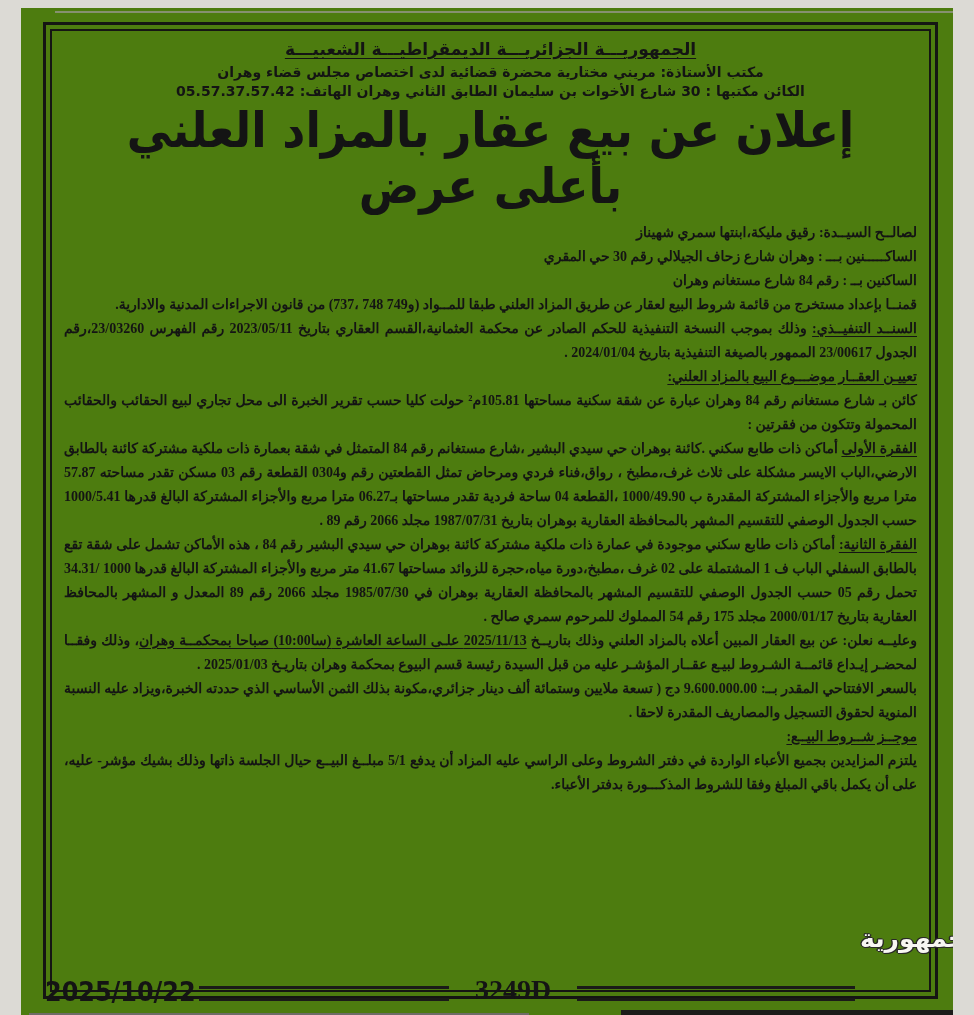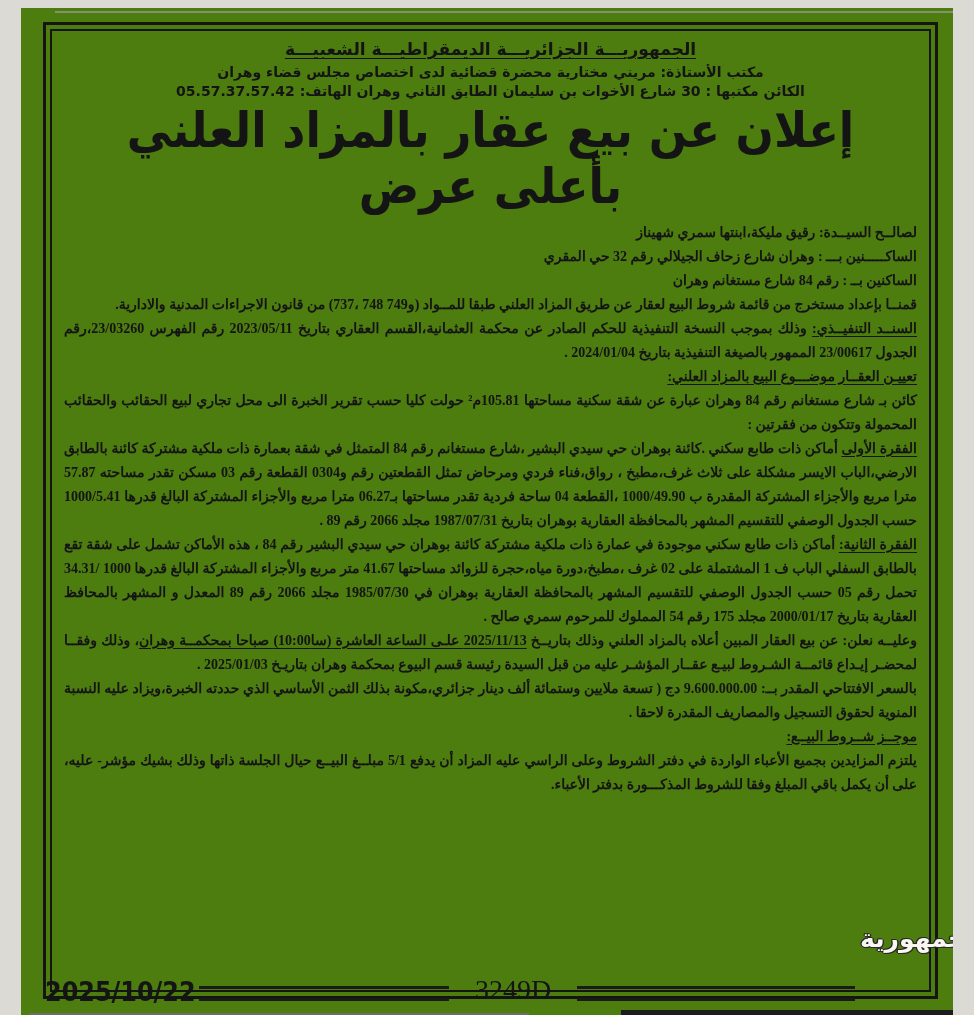--- a/index.html
+++ b/index.html
@@ -56,21 +56,21 @@
   .footer-date{
     position:absolute;left:24px;top:969px;
     font-size:26px;font-weight:bold;direction:ltr;
     letter-spacing:0px;
     transform:scaleX(.92);transform-origin:left;
   }
   .footer-ref{
     position:absolute;left:432px;top:966px;width:120px;
     text-align:center;
     font-family:"Liberation Serif", serif;
-    font-size:28px;font-weight:normal;direction:ltr;
+    font-size:28px;font-weight:bold;direction:ltr;
   }
   .dbl-line{position:absolute;height:9px;border-top:3px solid #1a1a18;border-bottom:3px solid #1a1a18;}
   .dbl-line.left{left:178px;top:978px;width:250px;}
   .dbl-line.right{left:556px;top:978px;width:278px;}
   .footer-logo{
     position:absolute;left:838px;top:916px;width:126px;
     font-size:25px;font-weight:bold;text-align:center;
     color:#f8f7f2;
     text-shadow:1.4px 0 #2a2a28,-1.4px 0 #2a2a28,0 1.4px #2a2a28,0 -1.4px #2a2a28,1px 1px #2a2a28,-1px -1px #2a2a28;
     white-space:nowrap;
@@ -95,21 +95,21 @@
         <div class="hdr-office">مكتب الأستاذة: مريني مختارية محضرة قضائية لدى اختصاص مجلس قضاء وهران</div>
         <div class="hdr-address">الكائن مكتبها : 30 شارع الأخوات بن سليمان الطابق الثاني وهران الهاتف: 05.57.37.57.42</div>
       </div>
 
       <div class="main-title">إعلان عن بيع عقار بالمزاد العلني بأعلى عرض</div>
 
       <div class="bodytext">
 
         <p><span class="lbl">لصالــح السيــدة:</span><span> رقيق مليكة،ابنتها سمري شهيناز</span></p>
 
-        <p><span class="lbl">الساكـــــنين بـــ :</span><span> وهران شارع زحاف الجيلالي رقم 32 حي المقري</span></p>
+        <p><span class="lbl">الساكـــــنين بـــ :</span><span> وهران شارع زحاف الجيلالي رقم 30 حي المقري</span></p>
 
 
         <p><span class="lbl">الساكنين بــ :</span><span> رقم 84 شارع مستغانم وهران</span></p>
 
 
         <p>قمنــا بإعداد مستخرج من قائمة شروط البيع لعقار عن طريق المزاد العلني  طبقا للمــواد ⁦(737، 748 و749)⁩ من قانون الاجراءات المدنية والادارية.</p>
 
         <p><span class="lbl u">السنــد التنفيــذي:</span><span> وذلك بموجب النسخة التنفيذية للحكم الصادر عن محكمة العثمانية،القسم العقاري بتاريخ 2023/05/11 رقم الفهرس 23/03260،رقم الجدول 23/00617 الممهور بالصيغة التنفيذية بتاريخ 2024/01/04 .</span></p>
 
         <p class="section-heading">تعييـن العقــار موضـــوع البيع بالمزاد العلني:</p>

